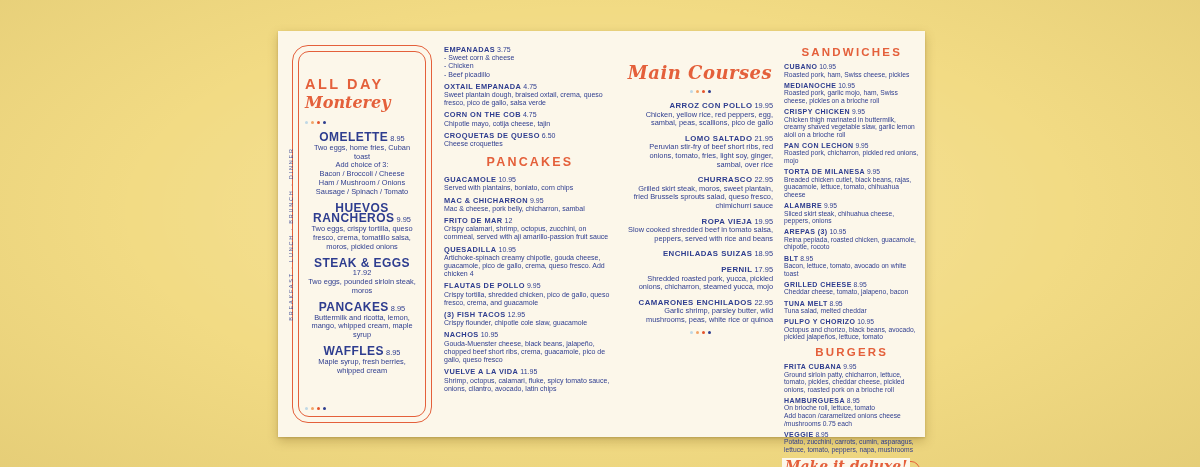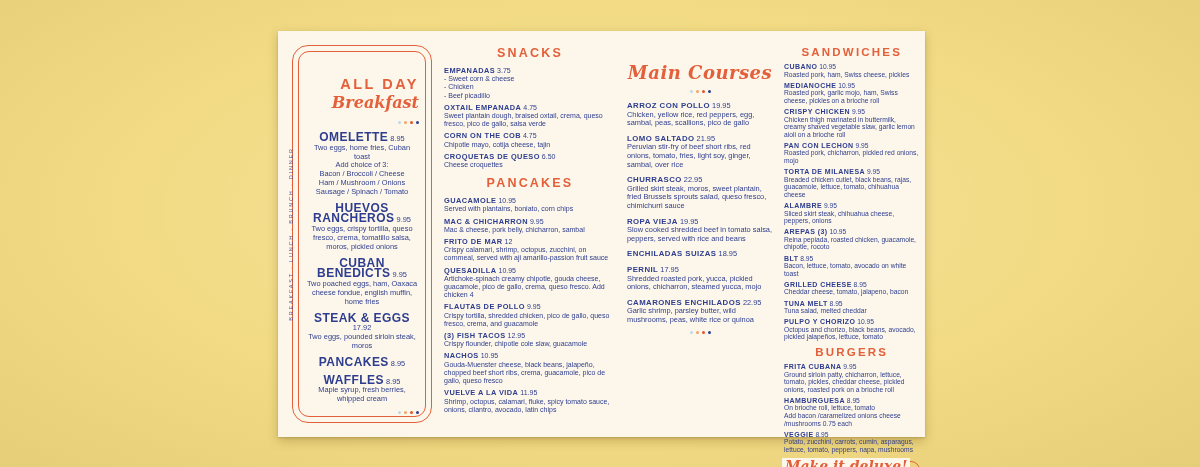--- a/index.html
+++ b/index.html
@@ -13,21 +13,21 @@
       var(--page_bg, #F2DB84);
   }
   .card {
     position:absolute; left:278px; top:31px; width:647px; height:406px;
     background: var(--card_bg, #FCF7EA);
     box-shadow: 0 4px 10px rgba(110,80,15,0.30), 0 1px 2px rgba(110,80,15,0.25);
     display:flex; gap:11px; padding:13px 14px 13px 13px;
   }
 
   
-  .bbox { position:relative; flex:0 0 142px; display:flex; flex-direction:column; align-items:flex-end; padding:20px 14px 12px; }
+  .bbox { position:relative; flex:0 0 142px; display:flex; flex-direction:column; align-items:flex-start; padding:20px 14px 12px; }
   .bborder { position:absolute; border:1px solid var(--accent,#E4603B); pointer-events:none; }
   .bborder.outer { inset:1px; border-radius:16px; }
   .bborder.inner { inset:7px; border-radius:11px; }
   .side-text {
     position:absolute; left:-3px; top:50%;
     transform: translateY(-50%) rotate(180deg);
     writing-mode: vertical-rl;
     font-size:5.5px; letter-spacing:1.8px; color:var(--navy,#2E3D8F); opacity:.85;
     white-space:nowrap;
   }
@@ -55,21 +55,21 @@
 
   h2.sec { color:var(--accent,#E4603B); text-align:center; font-weight:700; font-size:12.5px; letter-spacing:2.2px; margin:0 0 7px; }
 
   .col2 { flex:0 0 172px; padding-top:2px; }
   .col2 .items { font-size:7px; line-height:8.2px; }
   .col2 .inm { font-size:7.4px; }
   .col2 .item { margin-bottom:4px; }
   .col2 h2.starters { margin-top:7px; }
 
   .col3 { flex:0 0 146px; padding-top:18px; text-align:center; }
-  .col3 .items { font-size:7.4px; line-height:8.6px; text-align:left; }
+  .col3 .items { font-size:7.4px; line-height:8.6px; text-align:right; }
   .col3 .inm { font-size:7.8px; }
   .col3 .item { margin-bottom:7px; }
   .script { color:var(--accent,#E4603B); font-family:"DejaVu Serif", serif; font-style:italic; font-weight:700; font-size:18px; letter-spacing:0.5px; }
   .col3 .dots { margin:7px 0 9px; }
   .col3 .dots.end { margin-top:3px; }
 
   .col4 { flex:1; padding-top:2px; }
   .col4 h2.sec { font-size:11.5px; margin-bottom:5px; }
   .col4 .items { font-size:6.7px; line-height:7.6px; }
   .col4 .inm { font-size:7px; }
@@ -94,66 +94,62 @@
 <body style="--page_bg: #F2DB84; --card_bg: #FCF7EA; --accent: #E4603B; --navy: #2E3D8F; --dot1: #BFD8E6; --dot2: #F2A468; --dot3: #E4542C; --dot4: #2E3D8F; --badge_bg: #2E3D8F; --badge_text: #FFFFFF;">
 
 <div class="page">
   <div class="card">
 
     <aside class="bbox">
       <div class="bborder outer"></div>
       <div class="bborder inner"></div>
       <div class="side-text">BREAKFAST · LUNCH · BRUNCH · DINNER</div>
       <div class="btitle1">ALL DAY</div>
-      <div class="btitle2">Breakfast</div>
+      <div class="btitle2">Monterey</div>
       <div class="dots">
           <i class="d1"></i>
           <i class="d2"></i>
           <i class="d3"></i>
           <i class="d4"></i>
         </div>
       <div class="items">
           <div class="item">
             <div class="ih"><span class="inm">OMELETTE</span><span class="ipr"> 8.95</span></div>
             <div class="ids">Two eggs, home fries, Cuban toast
 Add choice of 3:
 Bacon / Broccoli / Cheese
 Ham / Mushroom / Onions
 Sausage / Spinach / Tomato</div>
           </div>
           <div class="item">
             <div class="ih"><span class="inm">HUEVOS RANCHEROS</span><span class="ipr"> 9.95</span></div>
             <div class="ids">Two eggs, crispy tortilla, queso fresco, crema, tomatillo salsa, moros, pickled onions</div>
           </div>
           <div class="item">
-            <div class="ih"><span class="inm">CUBAN BENEDICTS</span><span class="ipr"> 9.95</span></div>
-            <div class="ids">Two poached eggs, ham, Oaxaca cheese fondue, english muffin, home fries</div>
-          </div>
-          <div class="item">
             <div class="ih"><span class="inm">STEAK &amp; EGGS</span><span class="ipr"> 17.92</span></div>
             <div class="ids">Two eggs, pounded sirloin steak, moros</div>
           </div>
           <div class="item">
             <div class="ih"><span class="inm">PANCAKES</span><span class="ipr"> 8.95</span></div>
+            <div class="ids">Buttermilk and ricotta, lemon, mango, whipped cream, maple syrup</div>
           </div>
           <div class="item">
             <div class="ih"><span class="inm">WAFFLES</span><span class="ipr"> 8.95</span></div>
             <div class="ids">Maple syrup, fresh berries, whipped cream</div>
           </div>
         </div>
       <div class="dots bottom">
           <i class="d1"></i>
           <i class="d2"></i>
           <i class="d3"></i>
           <i class="d4"></i>
         </div>
     </aside>
 
     <section class="col2">
-      <h2 class="sec">SNACKS</h2>
       <div class="items">
           <div class="item">
             <div class="ih"><span class="inm">EMPANADAS</span><span class="ipr"> 3.75</span></div>
             <div class="ids">- Sweet corn &amp; cheese
 - Chicken
 - Beef picadillo</div>
           </div>
           <div class="item">
             <div class="ih"><span class="inm">OXTAIL EMPANADA</span><span class="ipr"> 4.75</span></div>
             <div class="ids">Sweet plantain dough, braised oxtail, crema, queso fresco, pico de gallo, salsa verde</div>

